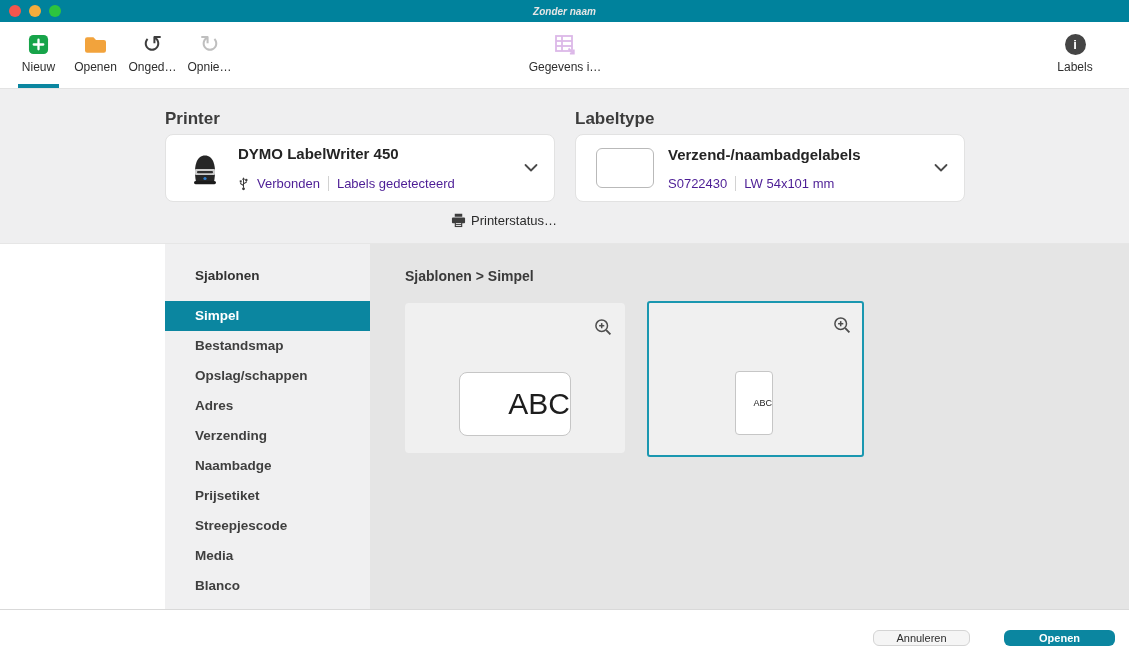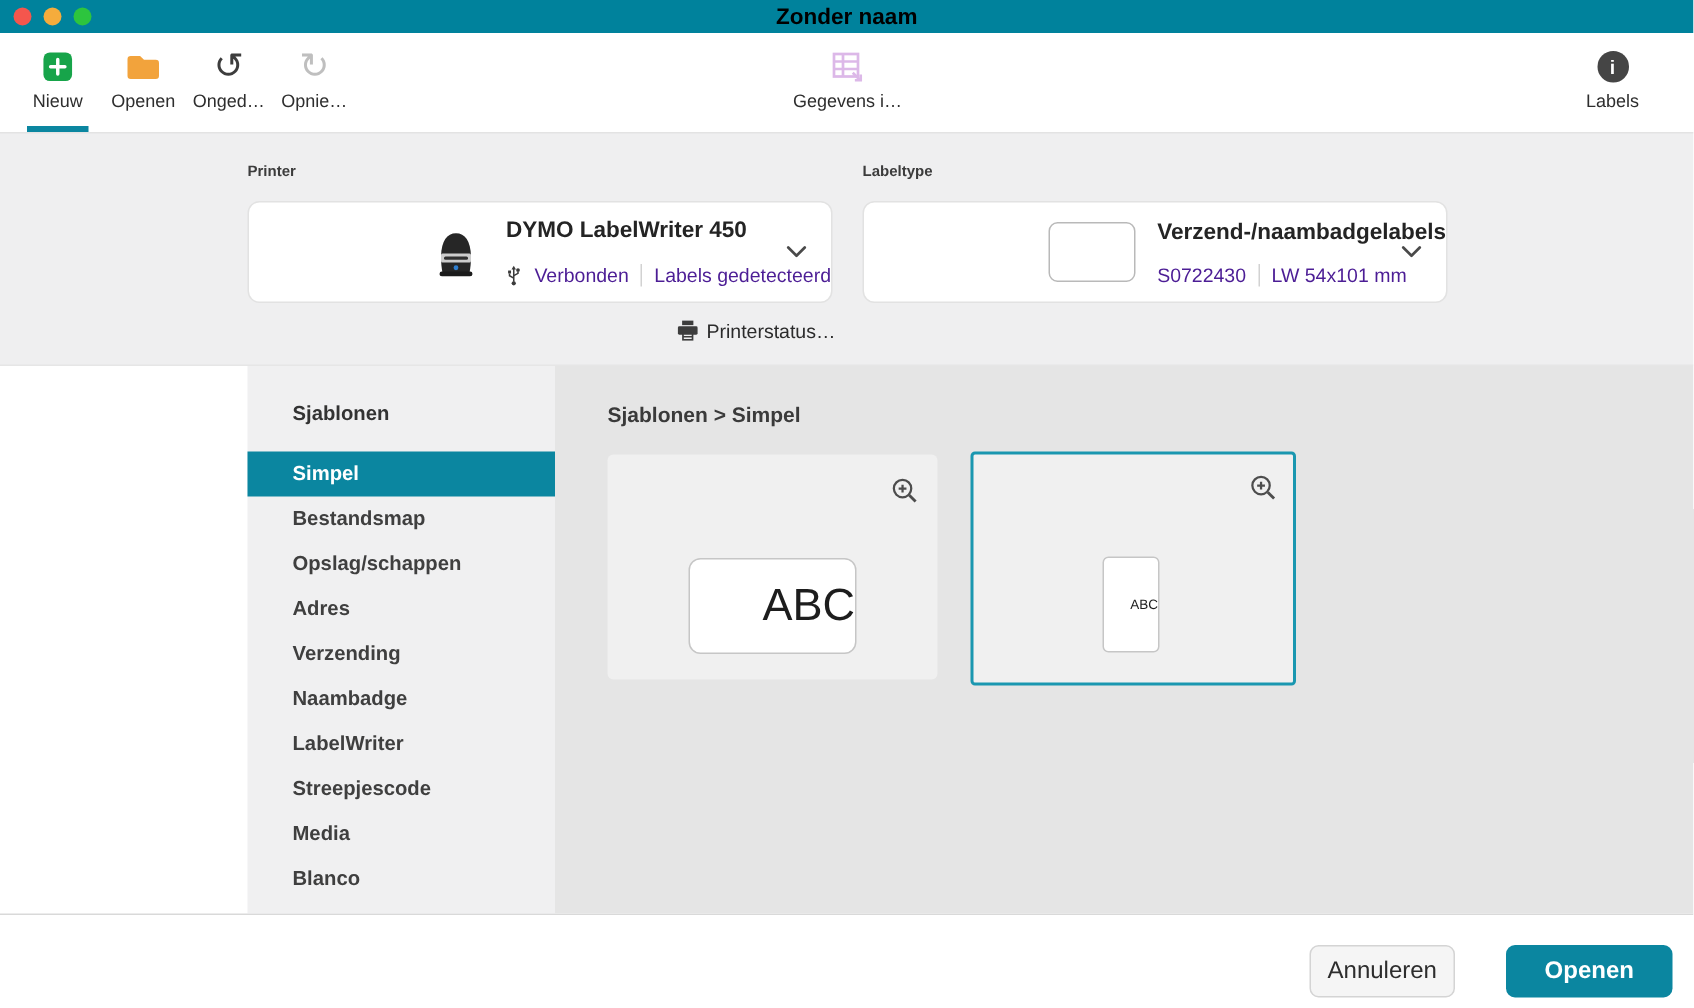--- a/index.html
+++ b/index.html
@@ -9,21 +9,21 @@
     position:relative; background:#ffffff; overflow:hidden;
     -webkit-font-smoothing:antialiased;
   }
 
   
   .titlebar { position:absolute; top:0; left:0; width:1129px; height:22px;
     background:#00829c; display:flex; align-items:center; justify-content:center; }
   .traffic { position:absolute; left:9px; top:5px; display:flex; gap:8px; }
   .light { width:12px; height:12px; border-radius:50%; }
   .light.red{background:#f4564d;} .light.yellow{background:#f5ac3c;} .light.green{background:#2dc53e;}
-  .title-text { color:#000000; font-size:15px; font-weight:600; }
+  .title-text { color:#e5e5e5; font-size:10px; font-weight:600;font-style:italic; }
 
   
   .toolbar { position:absolute; top:22px; left:0; width:1129px; height:66px; background:#fff; }
   .tb-group { position:absolute; left:10px; top:0; height:66px; display:flex; }
   .tb-item { width:57px; height:66px; display:flex; flex-direction:column; align-items:center;
     padding-top:9px; position:relative; cursor:default; }
   .tb-icon { height:27px; display:flex; align-items:center; justify-content:center; }
   .tb-label { font-size:12px; color:#2e2e2e; margin-top:2px; white-space:nowrap; }
   .tb-item.active::after { content:""; position:absolute; bottom:0; left:8px; right:8px;
     height:4px; background:#0b86a0; }
@@ -31,23 +31,23 @@
     height:66px; display:flex; flex-direction:column; align-items:center; padding-top:9px; }
   .tb-right { position:absolute; left:1075px; transform:translateX(-50%); top:0; width:70px;
     height:66px; display:flex; flex-direction:column; align-items:center; padding-top:9px; }
   .undo-glyph { font-family:"DejaVu Sans", sans-serif; font-size:24px; line-height:25px; }
   .info-circle { width:21px; height:21px; border-radius:50%; background:#454545; color:#fff;
     display:flex; align-items:center; justify-content:center; font-size:13px; font-weight:700; }
 
   
   .band { position:absolute; top:88px; left:0; width:1129px; height:156px;
     background:#efeff0; border-top:1px solid #e3e3e3; border-bottom:1px solid #e6e6e6; }
-  .section-label { position:absolute; font-size:10px; font-weight:700; color:#3c3c3c; }
+  .section-label { position:absolute; font-size:17px; font-weight:700; color:#3c3c3c; }
   .card { position:absolute; top:45px; height:68px; background:#fff;
-    border:1px solid #e2e2e2; border-radius:8px; display:flex; align-items:center; cursor:pointer;justify-content:flex-end; }
+    border:1px solid #e2e2e2; border-radius:8px; display:flex; align-items:center; cursor:pointer; }
   .card-text { margin-left:14px; }
   .card-title { font-size:15px; font-weight:700; color:#242424; }
   .card-sub { display:flex; align-items:center; gap:8px; font-size:13px; color:#4c1d95; margin-top:13px; }
   .vdiv { width:1px; height:15px; background:#d2d2d2; }
   .chevron { position:absolute; right:16px; top:50%; transform:translateY(-50%); }
   .label-thumb { width:58px; height:40px; background:#fff; border:1.5px solid #b9b9b9;
     border-radius:6px; margin-left:20px; flex-shrink:0; }
   .printer-img { margin-left:20px; flex-shrink:0; }
   .printer-status { position:absolute; left:451px; top:124px; display:flex; align-items:center;
     gap:5px; font-size:13px; color:#2b2b2b; cursor:pointer; }
@@ -69,21 +69,21 @@
     border:2.5px solid #1a97b0; border-radius:3px; }
   .zoom-btn { position:absolute; top:14px; right:11px; width:21px; height:21px; cursor:pointer; }
   .tpl-label { position:absolute; background:#fff; border:1.5px solid #c6c6c6; display:flex;
     align-items:center; justify-content:flex-end; color:#1d1d1d;margin-top:24px; }
   .tpl-label.l0 { left:54px; top:45px; width:112px; height:64px; border-radius:8px; font-size:30px; }
   .tpl-label.l1 { left:86px; top:44px; width:38px; height:64px; border-radius:4px; font-size:9px; }
 
   
   .footer { position:absolute; top:609px; left:0; width:1129px; height:63px; background:#fff;
     border-top:1px solid #d9d9d9; }
-  .btn { position:absolute; top:20px; height:35px; border-radius:6px; font-size:16px;
+  .btn { position:absolute; top:20px; height:16px; border-radius:6px; font-size:11px;
     display:flex; align-items:center; justify-content:center; cursor:pointer; }
   .btn-cancel { left:873px; width:97px; background:#f5f5f5; border:1px solid #d4d4d4; color:#2d2d2d; }
   .btn-open { left:1004px; width:111px; background:#0b86a0; color:#fff; font-weight:700; }
 </style>
 </head>
 <body>
 
 <div class="titlebar">
   <div class="traffic">
     <div class="light red"></div>
@@ -222,21 +222,21 @@
 
 <div class="sidebar">
   <div class="sidebar-header">Sjablonen</div>
   <div class="sidebar-items">
     <div class="sidebar-item selected">Simpel</div>
     <div class="sidebar-item">Bestandsmap</div>
     <div class="sidebar-item">Opslag/schappen</div>
     <div class="sidebar-item">Adres</div>
     <div class="sidebar-item">Verzending</div>
     <div class="sidebar-item">Naambadge</div>
-    <div class="sidebar-item">LabelWriter</div>
+    <div class="sidebar-item">Prijsetiket</div>
     <div class="sidebar-item">Streepjescode</div>
     <div class="sidebar-item">Media</div>
     <div class="sidebar-item">Blanco</div>
   </div>
 </div>
 
 <div class="main">
   <div class="breadcrumb">Sjablonen &gt; Simpel</div>
 
   <div class="template-card t0">

